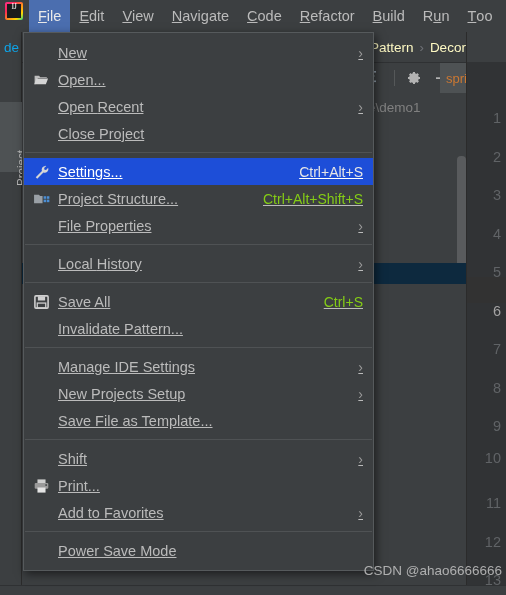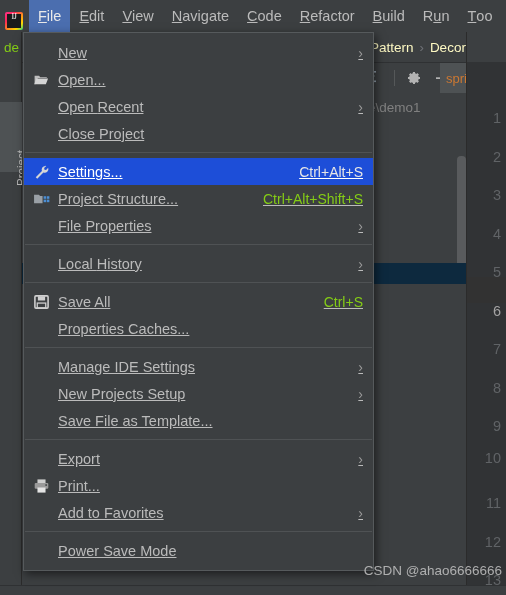--- a/index.html
+++ b/index.html
@@ -14,21 +14,21 @@
     width: 506px; height: 595px;
     background: #3c3f41;
     overflow: hidden;
   }
 
   
   .menubar {
     position: absolute; top: 0; left: 0;
     width: 432px; height: 32px;
     background: #3c3f41;
-    display: flex; align-items: flex-end;
+    display: flex; align-items: flex-start;
   }
   .ij-logo {
     width: 22px; height: 22px;
     margin-left: 3px; margin-right: 4px;
     position: relative;
     flex: 0 0 auto;
   }
   .ij-logo .sq {
     position: absolute; inset: 2px;
     background: linear-gradient(135deg,#ff318c 0%,#fe2857 28%,#fd8b1e 55%,#ffd500 78%,#21d789 100%);
@@ -281,21 +281,21 @@
 
       <div class="treerow sel-brown" style="top:496px;width:444px;">
         <span style="width:38px;flex:0 0 38px;"></span>
         <span class="caret">›</span>
         <span class="folder-ic"></span>
         <span>target</span>
       </div>
     </div>
   </div>
 
-  <div style="position:absolute;left:4px;top:40px;color:#84cc16;font-size:13.5px;">de</div>
+  <div style="position:absolute;left:4px;top:40px;color:#0ea5e9;font-size:13.5px;">de</div>
 
   <div class="editor">
     <div class="editor-tabrow"></div>
     <div class="caret-row" style="top:245px;"></div>
     <div id="gutter">
         <div class="gutter-line" style="top: 78px;">1</div>
         <div class="gutter-line" style="top: 116.5px;">2</div>
         <div class="gutter-line" style="top: 155px;">3</div>
         <div class="gutter-line" style="top: 193.5px;">4</div>
         <div class="gutter-line" style="top: 232px;">5</div>
@@ -381,37 +381,37 @@
         <div class="mi">
           <svg class="mi-ico" viewBox="0 0 16 16">
             <rect x="1.8" y="2.2" width="12.4" height="11.6" rx="1" fill="none" stroke="#cfcfcf" stroke-width="1.5"></rect>
             <rect x="4.6" y="2.6" width="6.8" height="4" fill="#cfcfcf"></rect>
             <rect x="4" y="9" width="8" height="4.6" fill="none" stroke="#cfcfcf" stroke-width="1.2"></rect>
           </svg>
           <span class="label"><u>S</u>ave All</span>
           <span class="accel">Ctrl+S</span>
         </div>
         <div class="mi">
-          <span class="label">Properties Caches...</span>
+          <span class="label">Invalidate Pattern...</span>
         </div>
         <div class="msep"></div>
         <div class="mi">
           <span class="label">Manage IDE Settings</span>
           <span class="arrow">›</span>
         </div>
         <div class="mi">
           <span class="label">New Projects Setup</span>
           <span class="arrow">›</span>
         </div>
         <div class="mi">
           <span class="label">Save Fi<u>l</u>e as Template...</span>
         </div>
         <div class="msep"></div>
         <div class="mi">
-          <span class="label">Export</span>
+          <span class="label">Shift</span>
           <span class="arrow">›</span>
         </div>
         <div class="mi">
           <svg class="mi-ico" viewBox="0 0 16 16">
             <rect x="4.2" y="1.8" width="7.6" height="3.4" fill="#cfcfcf"></rect>
             <rect x="1.6" y="5.2" width="12.8" height="5.4" rx="1" fill="#9a9a9a"></rect>
             <rect x="4.2" y="9.4" width="7.6" height="4.8" fill="#e4e4e4"></rect>
             <rect x="11.6" y="6.4" width="1.6" height="1.4" fill="#3c3f41"></rect>
           </svg>
           <span class="label"><u>P</u>rint...</span>

